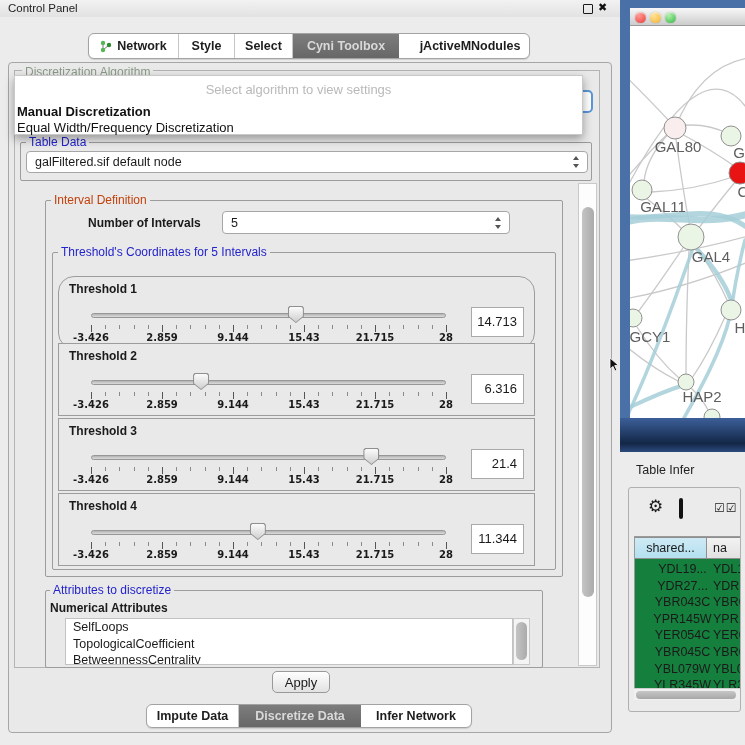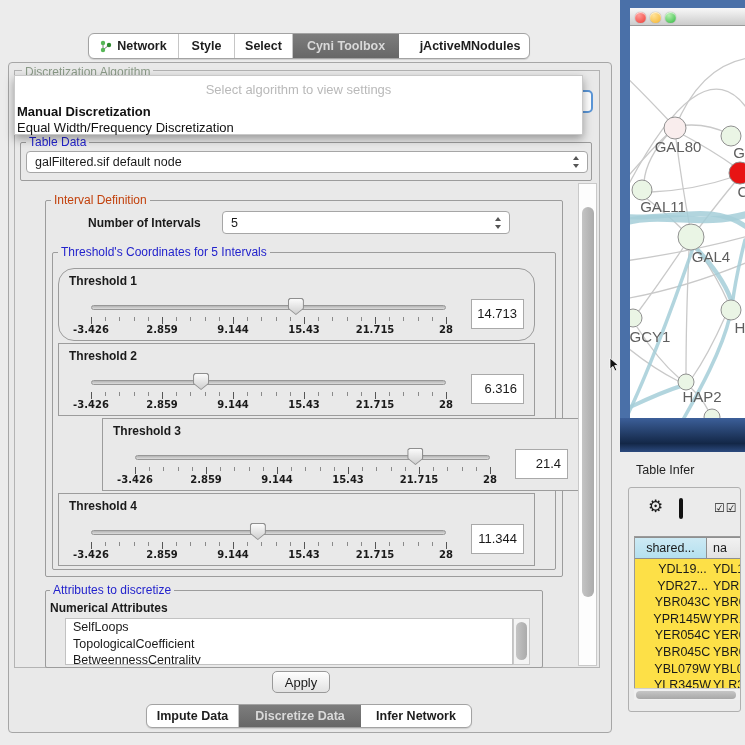--- a/index.html
+++ b/index.html
@@ -77,21 +77,21 @@
             background:linear-gradient(#f8f8f8,#cccccc);border-bottom:1px solid #9a9a9a;box-sizing:border-box;}
   .light{position:absolute;top:4px;width:11px;height:11px;border-radius:50%;box-shadow:inset 0 1px 1px rgba(255,255,255,.7),0 0 1px rgba(0,0,0,.5);}
   .canvas{position:absolute;left:10px;top:26px;width:115px;height:392px;background:#fff;overflow:hidden;}
   .netstrip{position:absolute;left:0;top:418px;width:125px;height:34px;
             background:linear-gradient(#3c5f99,#132747 75%,#2c4a7e);}
 
   .tablepanel-title{left:636px;top:463px;font-size:12.5px;color:#222;}
   .tpbox{left:628px;top:487px;width:113px;height:225px;background:#ebebeb;border:1px solid #b0b0b0;
          border-radius:3px;box-sizing:border-box;overflow:hidden;}
   .tp-toolbar{position:absolute;left:0;top:0;width:100%;height:43px;}
-  .tp-table{position:absolute;left:5px;top:48px;width:108px;height:164px;background:#fde047;border:1px solid #9a9a9a;
+  .tp-table{position:absolute;left:5px;top:48px;width:108px;height:164px;background:#15803d;border:1px solid #9a9a9a;
             border-right:none;box-sizing:border-box;overflow:hidden;}
   .hcell{position:absolute;top:0;height:22px;box-sizing:border-box;font-size:12.5px;display:flex;
          align-items:center;justify-content:center;border:1px solid #8f8f8f;border-left:none;}
   .trow{position:absolute;width:200px;font-size:12.5px;height:16.6px;line-height:16.6px;white-space:nowrap;}
   .trow .c1{position:absolute;left:12px;width:71px;text-align:center;}
   .trow .c2{position:absolute;left:78px;}
   .hscroll{position:absolute;left:0px;bottom:0px;width:107px;height:11px;background:#f0f0f0;border-top:1px solid #cfcfcf;}
   .hthumb{position:absolute;left:2px;top:1.5px;width:100px;height:8px;border-radius:4px;background:linear-gradient(#c6c6c6,#a8a8a8);}
 
   .gear{font-size:17px;color:#1a1a1a;line-height:17px;}
@@ -99,20 +99,25 @@
   .splitcol:after{content:"";position:absolute;left:50%;top:0;width:2px;height:100%;background:#111;}
   .cbx{font-size:12px;color:#222;letter-spacing:1px;}
 
   svg text{font-family:"Liberation Sans","DejaVu Sans",sans-serif;}
 </style>
 </head>
 <body>
 
 <div id="root">
 
+  <div class="abs titlebar">
+    <span class="t">Control Panel</span>
+    <span class="float-ico"></span>
+    <span class="close-ico">✖</span>
+  </div>
 
   <div class="abs seg" style="left:88px;top:33px;height:24px;" id="topTabs">
       <div class="s" style="width: 90px;">
         <svg width="12" height="13">
           <line x1="3" y1="3" x2="3" y2="10" stroke="#7a7a7a"></line>
           <line x1="3" y1="10" x2="9" y2="5" stroke="#7a7a7a"></line>
           <circle cx="3" cy="3" r="2.2" fill="#57b657"></circle>
           <circle cx="3" cy="10" r="2.2" fill="#57b657"></circle>
           <circle cx="9" cy="5" r="2.2" fill="#2e8b2e"></circle>
         </svg>
@@ -160,21 +165,21 @@
 
   <span class="abs" style="left:88px;top:216px;font-size:12px;font-weight:bold;">Number of Intervals</span>
   <div class="combo" style="left:222px;top:211px;width:288px;height:23px;">
     <span>5</span>
     <span class="spin"></span>
   </div>
 
   <div class="grp" style="left:52px;top:252px;width:504px;height:318px;"></div>
   <span class="grp-label blue abs" style="left:58px;top:246px;">Threshold's Coordinates for 5 Intervals</span>
   <div id="thresholds">
-      <div class="tpanel" style="top: 268px; border-radius: 16px;">
+      <div class="tpanel" style="top: 276px; border-radius: 16px;">
         <div class="tl">Threshold 1</div>
         <div class="track"></div>
         <div class="handle" style="left: 228.905px;">
           <i></i>
         </div>
         <div class="tick" style="left: 32px; top: 48px; height: 7px; background: rgb(85, 85, 85);"></div>
         <div class="tick" style="left: 46.2px; top: 48px; height: 4px; background: rgb(138, 138, 138);"></div>
         <div class="tick" style="left: 60.4px; top: 48px; height: 4px; background: rgb(138, 138, 138);"></div>
         <div class="tick" style="left: 74.6px; top: 48px; height: 4px; background: rgb(138, 138, 138);"></div>
         <div class="tick" style="left: 88.8px; top: 48px; height: 4px; background: rgb(138, 138, 138);"></div>
@@ -240,21 +245,21 @@
         <div class="tick" style="left: 372.8px; top: 48px; height: 4px; background: rgb(138, 138, 138);"></div>
         <div class="tick" style="left: 387px; top: 48px; height: 7px; background: rgb(85, 85, 85);"></div>
         <div class="ticklab" style="left: 32px;">-3.426</div>
         <div class="ticklab" style="left: 103px;">2.859</div>
         <div class="ticklab" style="left: 174px;">9.144</div>
         <div class="ticklab" style="left: 245px;">15.43</div>
         <div class="ticklab" style="left: 316px;">21.715</div>
         <div class="ticklab" style="left: 387px;">28</div>
         <div class="valbox">6.316</div>
       </div>
-      <div class="tpanel" style="top: 418px; margin-left: 44px;">
+      <div class="tpanel" style="top: 418px;">
         <div class="tl">Threshold 3</div>
         <div class="track"></div>
         <div class="handle" style="left: 304.444px;">
           <i></i>
         </div>
         <div class="tick" style="left: 32px; top: 48px; height: 7px; background: rgb(85, 85, 85);"></div>
         <div class="tick" style="left: 46.2px; top: 48px; height: 4px; background: rgb(138, 138, 138);"></div>
         <div class="tick" style="left: 60.4px; top: 48px; height: 4px; background: rgb(138, 138, 138);"></div>
         <div class="tick" style="left: 74.6px; top: 48px; height: 4px; background: rgb(138, 138, 138);"></div>
         <div class="tick" style="left: 88.8px; top: 48px; height: 4px; background: rgb(138, 138, 138);"></div>

